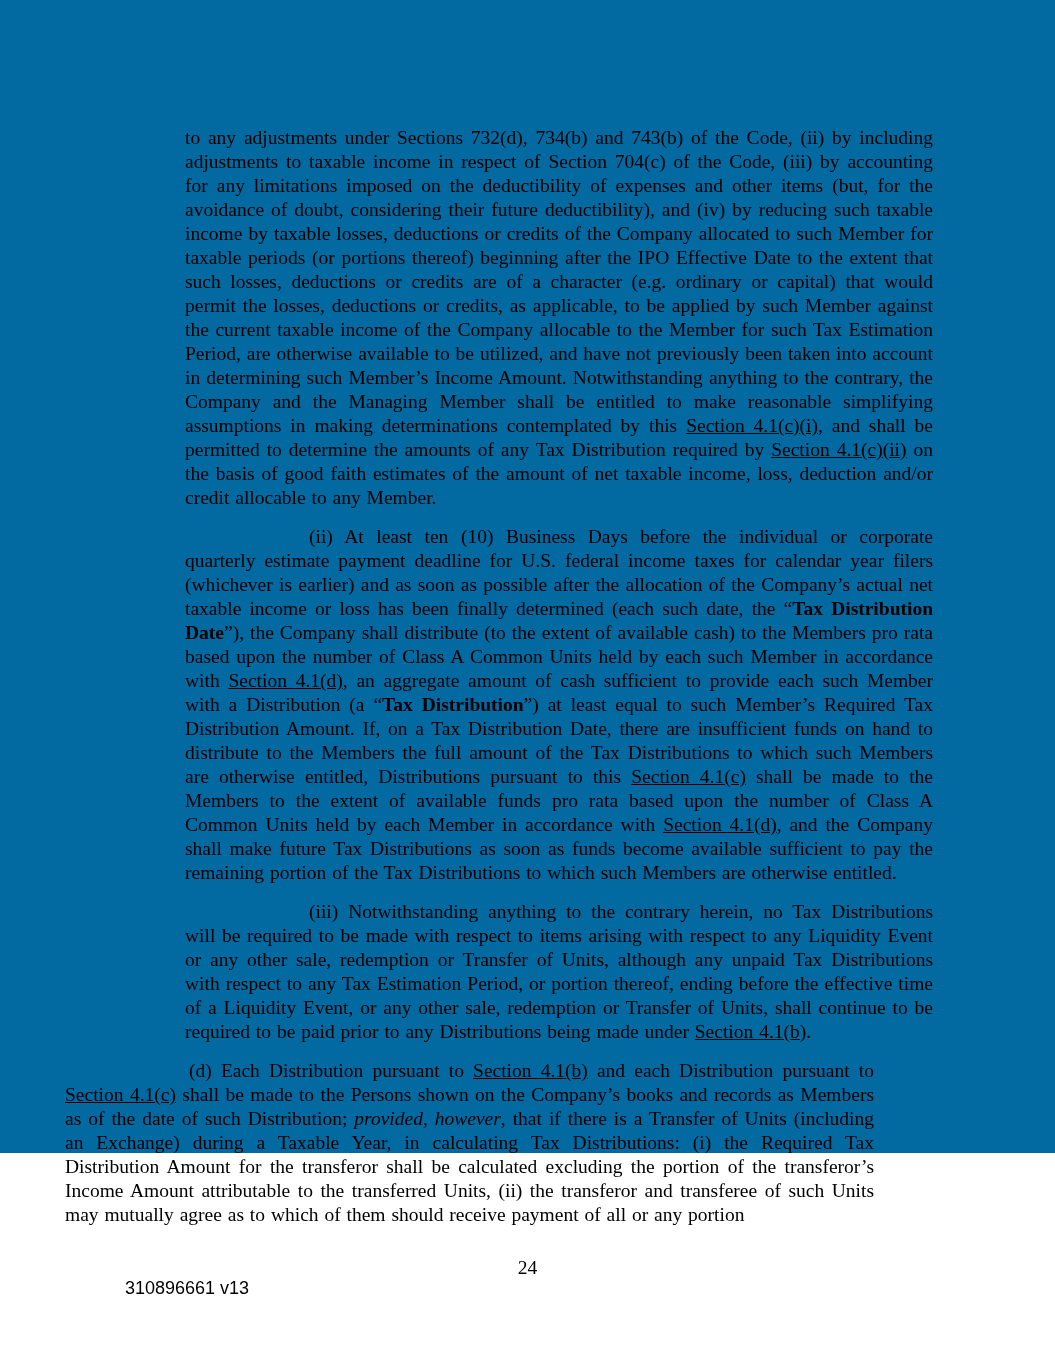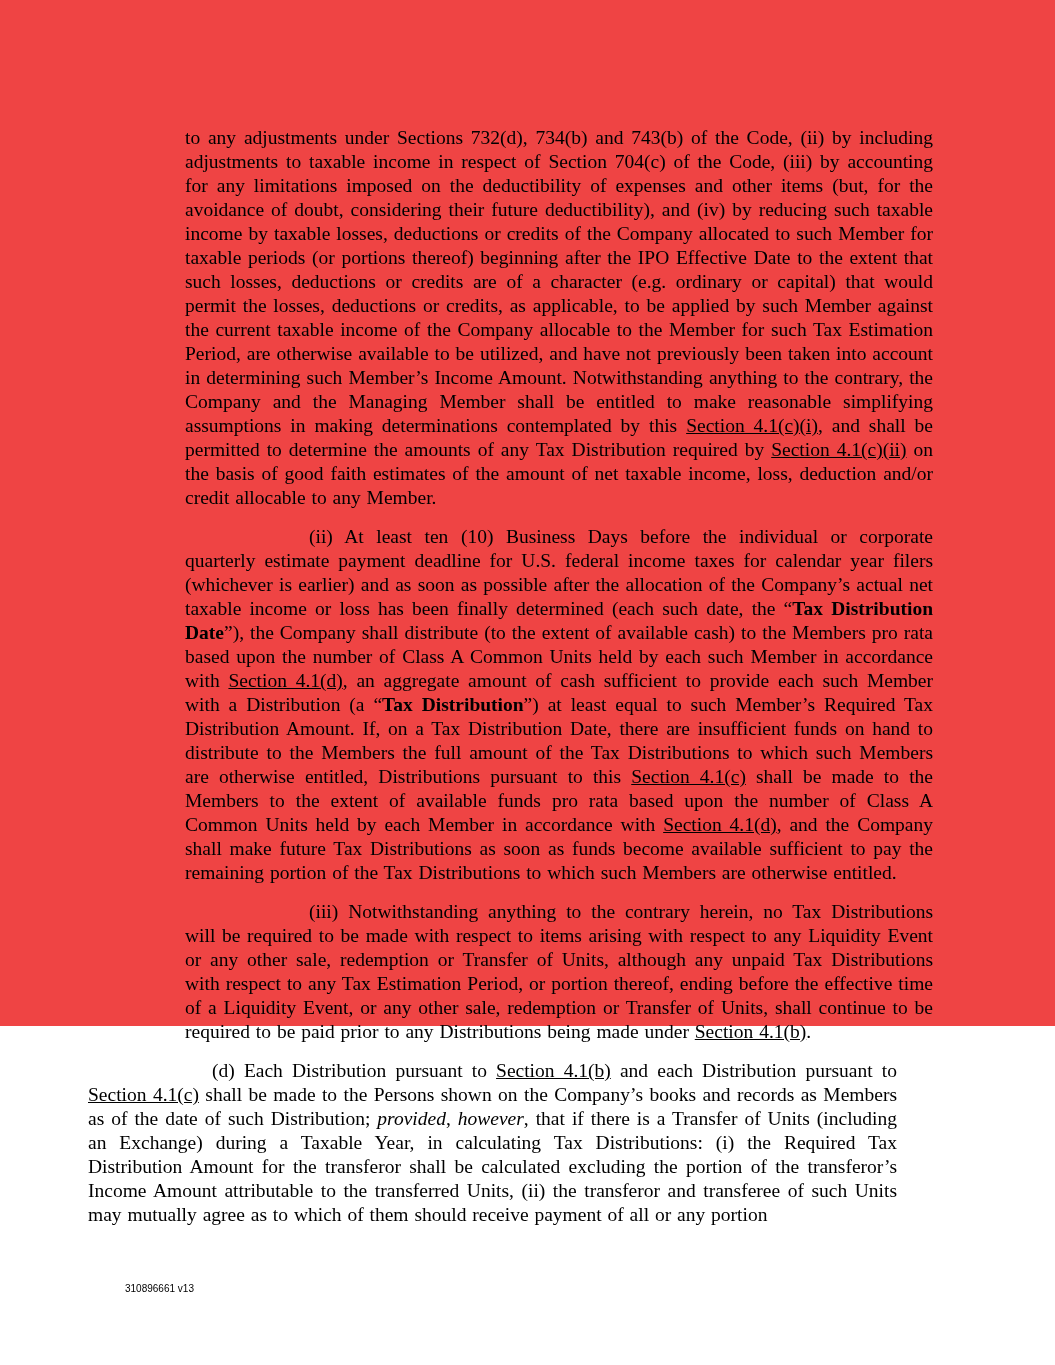--- a/index.html
+++ b/index.html
@@ -12,42 +12,42 @@
     height: 1365px;
     position: relative;
     overflow: hidden;
     font-family: "Liberation Serif", "DejaVu Serif", serif;
     color: #000000;
   }
   .page {
     position: absolute;
     top: 0; left: 0;
     width: 1055px;
-    height: 1026px;
-    background: #ef4444;
+    height: 1153px;
+    background: #0369a1;
   }
   .body-text {
     position: absolute;
     top: 126px;
     left: 0;
     width: 1055px;
   }
   .para {
     margin: 0 0 15px 0;
     font-size: 19.5px;
     line-height: 24px;
     text-align: justify;
     word-spacing: 1px;
   }
   .para.indented {
     margin-left: 185px;
     width: 748px;
   }
   .para.full {
-    margin-left: 88px;
+    margin-left: 65px;
     width: 809px;
   }
   .para.first-indent {
     text-indent: 124px;
     font-family: Liberation Serif, serif;
   }
   .run-underline { text-decoration: underline; }
   .run-bold { font-weight: bold; }
   .run-italic { font-style: italic; }
   .page-number {
@@ -57,30 +57,31 @@
     width: 1055px;
     text-align: center;
     font-size: 19.5px;
     line-height: 24px;
   }
   .footer-id {
     position: absolute;
     top: 1281px;
     left: 125px;
     font-family: "Liberation Sans", "DejaVu Sans", sans-serif;
-    font-size: 10px;
+    font-size: 18px;
     line-height: 15px;
   }
 </style>
 </head>
 <body>
 
 <div class="page">
   <div class="body-text">
     <p class="para indented"><span>to any adjustments under Sections 732(d), 734(b) and 743(b) of the Code, (ii) by including adjustments to taxable income in respect of Section 704(c) of the Code, (iii) by accounting for any limitations imposed on the deductibility of expenses and other items (but, for the avoidance of doubt, considering their future deductibility), and (iv) by reducing such taxable income by taxable losses, deductions or credits of the Company allocated to such Member for taxable periods (or portions thereof) beginning after the IPO Effective Date to the extent that such losses, deductions or credits are of a character (e.g. ordinary or capital) that would permit the losses, deductions or credits, as applicable, to be applied by such Member against the current taxable income of the Company allocable to the Member for such Tax Estimation Period, are otherwise available to be utilized, and have not previously been taken into account in determining such Member’s Income Amount. Notwithstanding anything to the contrary, the Company and the Managing Member shall be entitled to make reasonable simplifying assumptions in making determinations contemplated by this </span><span class="run-underline">Section 4.1(c)(i)</span><span>, and shall be permitted to determine the amounts of any Tax Distribution required by </span><span class="run-underline">Section 4.1(c)(ii)</span><span> on the basis of good faith estimates of the amount of net taxable income, loss, deduction and/or credit allocable to any Member.</span></p>
     <p class="para indented first-indent"><span>(ii) At least ten (10) Business Days before the individual or corporate quarterly estimate payment deadline for U.S. federal income taxes for calendar year filers (whichever is earlier) and as soon as possible after the allocation of the Company’s actual net taxable income or loss has been finally determined (each such date, the “</span><span class="run-bold">Tax Distribution Date</span><span>”), the Company shall distribute (to the extent of available cash) to the Members pro rata based upon the number of Class A Common Units held by each such Member in accordance with </span><span class="run-underline">Section 4.1(d)</span><span>, an aggregate amount of cash sufficient to provide each such Member with a Distribution (a “</span><span class="run-bold">Tax Distribution</span><span>”) at least equal to such Member’s Required Tax Distribution Amount. If, on a Tax Distribution Date, there are insufficient funds on hand to distribute to the Members the full amount of the Tax Distributions to which such Members are otherwise entitled, Distributions pursuant to this </span><span class="run-underline">Section 4.1(c)</span><span> shall be made to the Members to the extent of available funds pro rata based upon the number of Class A Common Units held by each Member in accordance with </span><span class="run-underline">Section 4.1(d)</span><span>, and the Company shall make future Tax Distributions as soon as funds become available sufficient to pay the remaining portion of the Tax Distributions to which such Members are otherwise entitled.</span></p>
     <p class="para indented first-indent"><span>(iii) Notwithstanding anything to the contrary herein, no Tax Distributions will be required to be made with respect to items arising with respect to any Liquidity Event or any other sale, redemption or Transfer of Units, although any unpaid Tax Distributions with respect to any Tax Estimation Period, or portion thereof, ending before the effective time of a Liquidity Event, or any other sale, redemption or Transfer of Units, shall continue to be required to be paid prior to any Distributions being made under </span><span class="run-underline">Section 4.1(b)</span><span>.</span></p>
     <p class="para full first-indent"><span>(d) Each Distribution pursuant to </span><span class="run-underline">Section 4.1(b)</span><span> and each Distribution pursuant to </span><span class="run-underline">Section 4.1(c)</span><span> shall be made to the Persons shown on the Company’s books and records as Members as of the date of such Distribution; </span><span class="run-italic">provided</span><span>, </span><span class="run-italic">however</span><span>, that if there is a Transfer of Units (including an Exchange) during a Taxable Year, in calculating Tax Distributions: (i) the Required Tax Distribution Amount for the transferor shall be calculated excluding the portion of the transferor’s Income Amount attributable to the transferred Units, (ii) the transferor and transferee of such Units may mutually agree as to which of them should receive payment of all or any portion</span></p>
   </div>
 
+  <div class="page-number">24</div>
 
   <div class="footer-id">310896661 v13</div>
 </div>
 
 </body></html>

